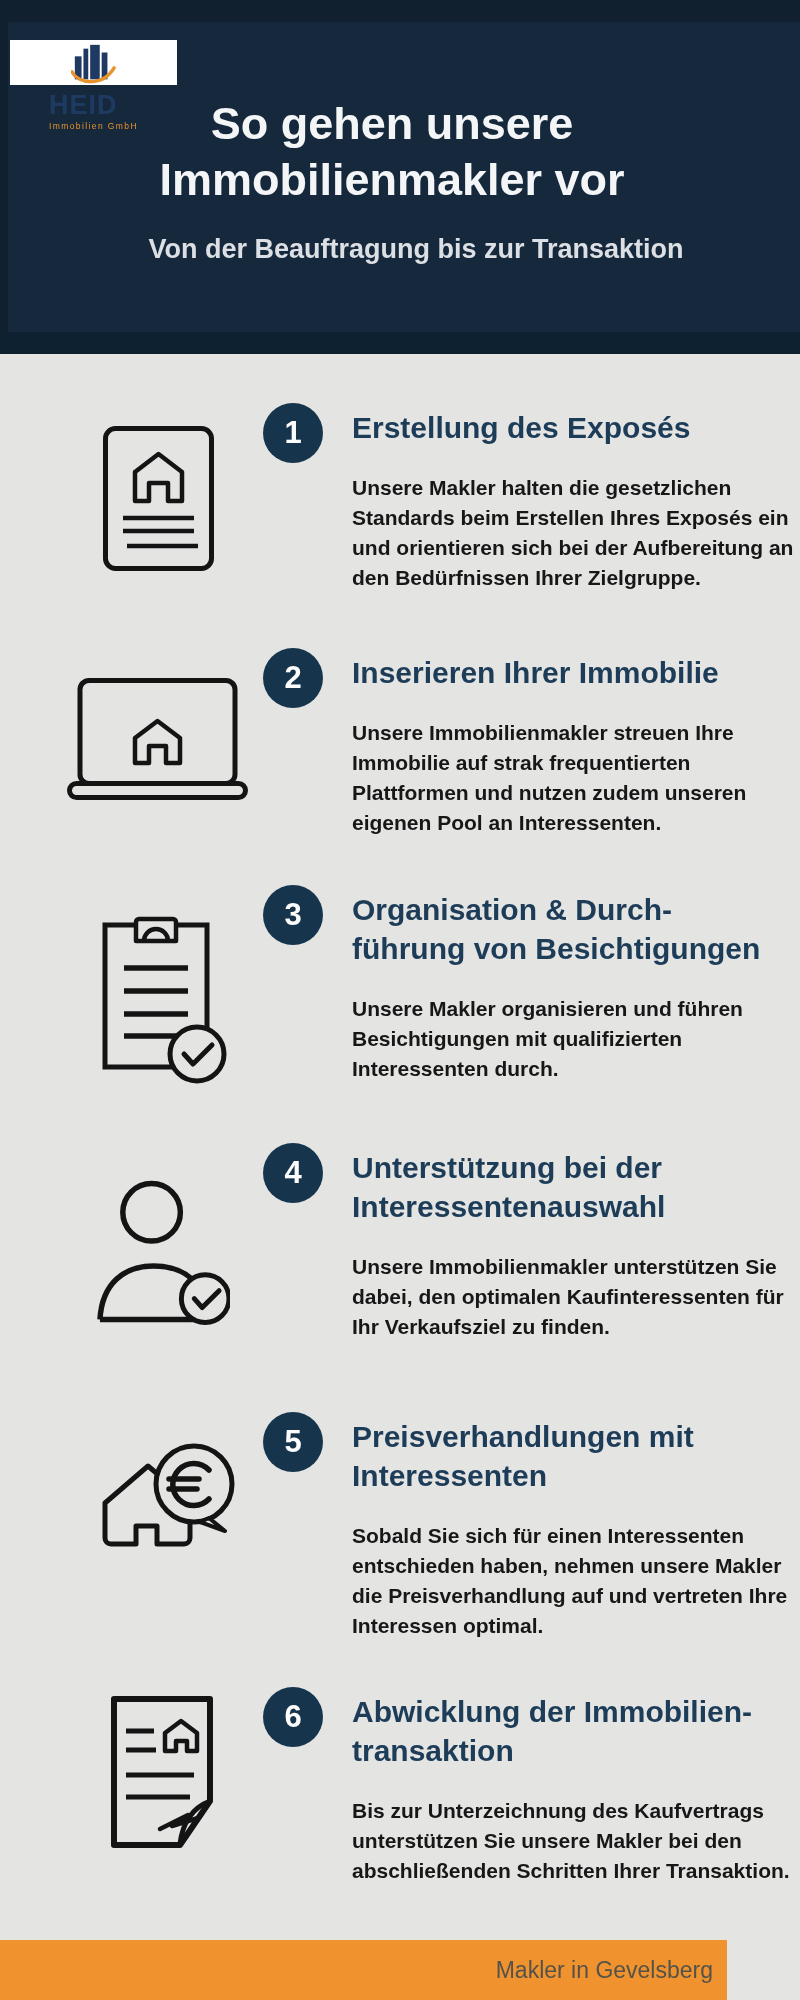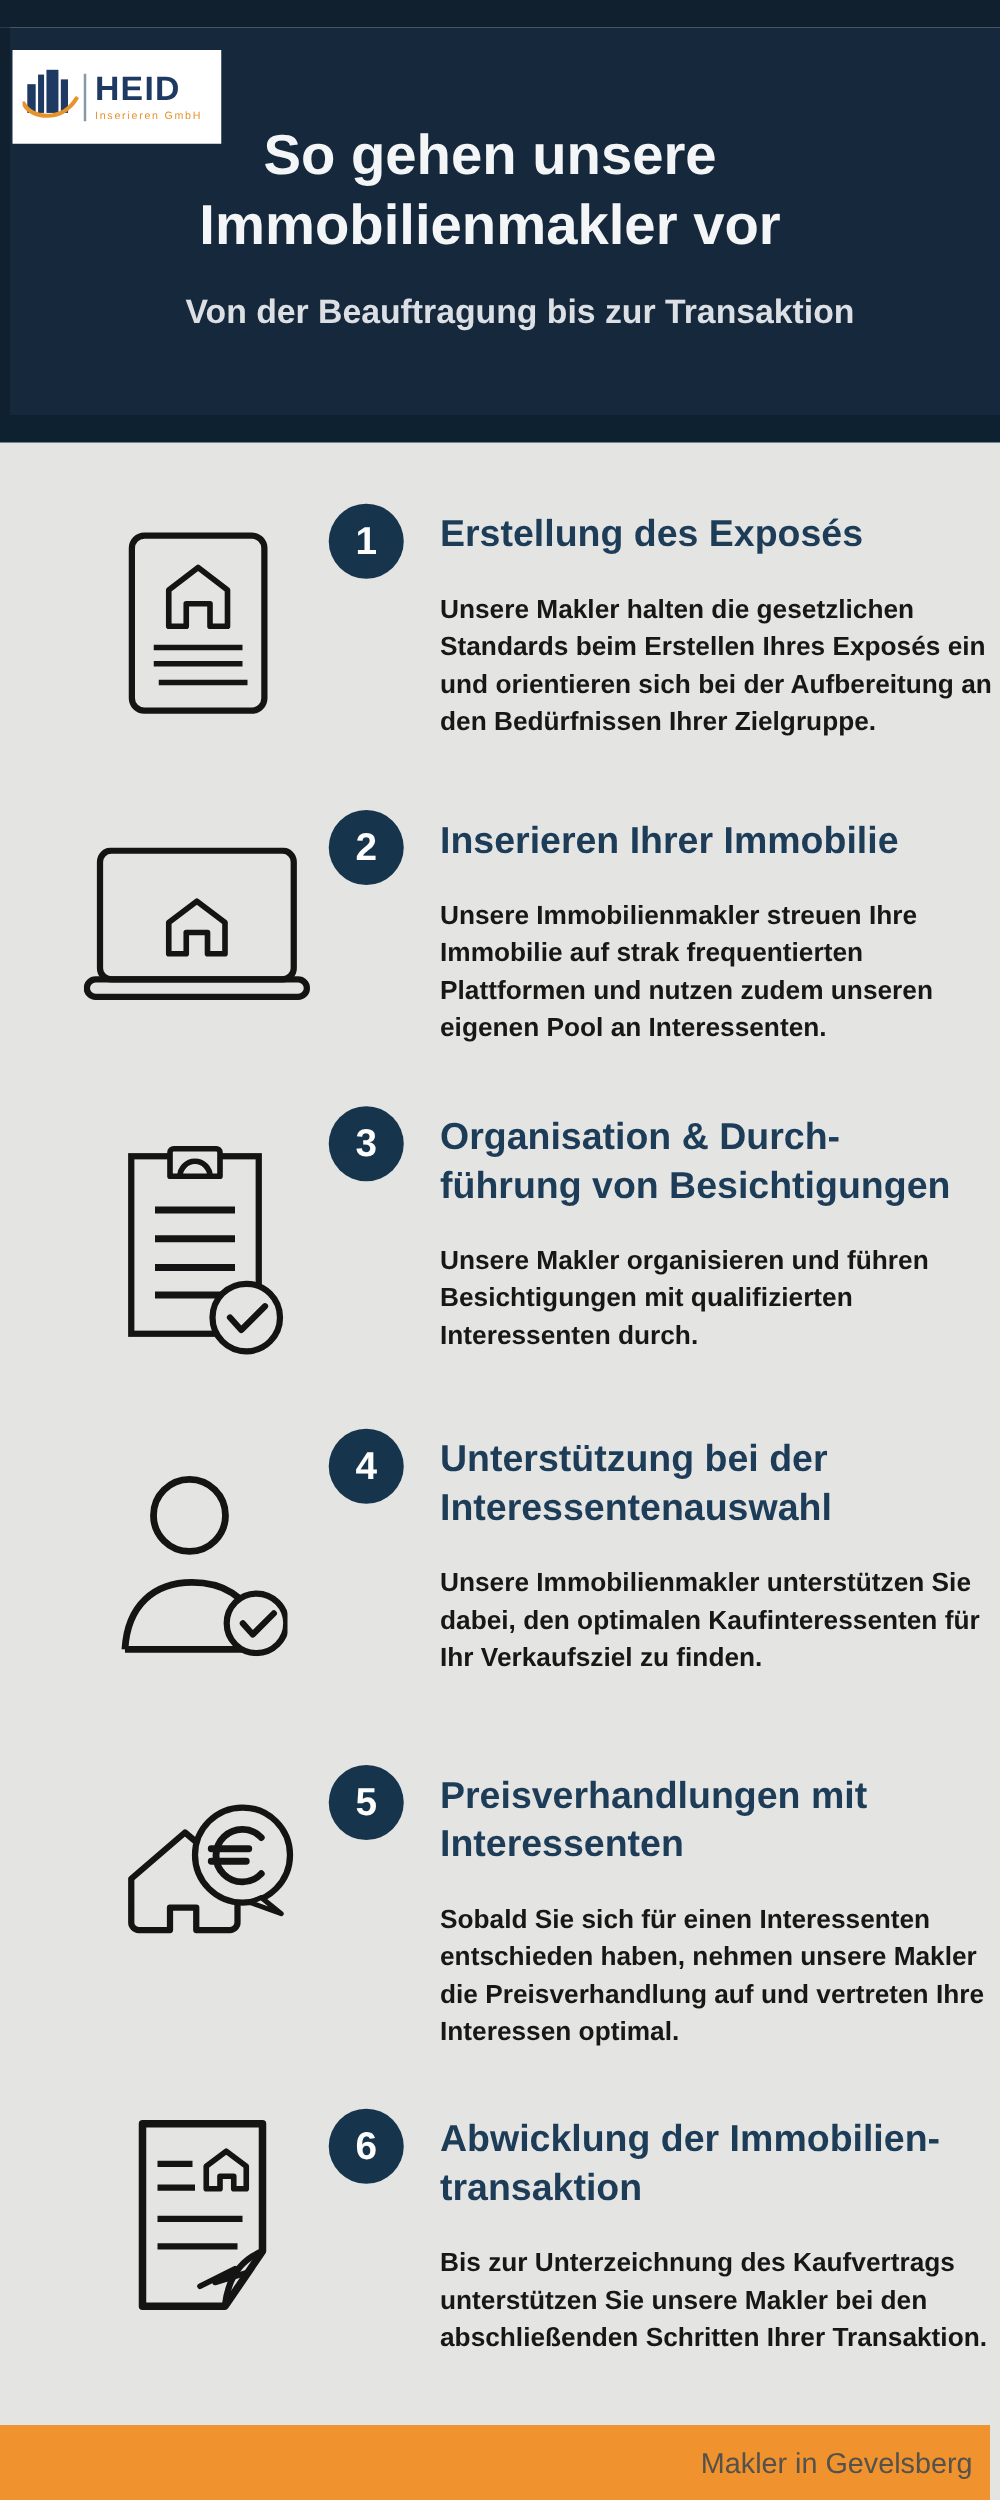--- a/index.html
+++ b/index.html
@@ -5,22 +5,22 @@
   html,body{margin:0;padding:0;}
   body{font-family:"Liberation Sans","DejaVu Sans",sans-serif;}
   .page{position:relative;width:800px;height:2000px;background:#e4e4e3;overflow:hidden;}
 
   
   .top-strip{position:absolute;left:0;top:0;width:800px;height:22px;background:#11202e;}
   .header{position:absolute;left:0;top:22px;width:800px;height:310px;background:#16293c;}
   .header-left-edge{position:absolute;left:0;top:22px;width:8px;height:310px;background:#11202e;}
   .header-band{position:absolute;left:0;top:332px;width:800px;height:22px;background:#0e2130;}
 
-  .logo-box{position:absolute;left:10px;top:40px;width:167px;height:75px;background:#ffffff;
-    display:flex;align-items:center;padding:0 8px;box-sizing:border-box;}
+  .logo-box{position:absolute;left:10px;top:40px;width:167px;height:45px;background:#ffffff;
+    display:flex;align-items:center;padding:0 8px;box-sizing:border-box;flex-direction:column;}
   .logo-art{flex:0 0 auto;}
   .logo-divider{width:2px;height:38px;background:#8a97a5;margin:0 7px 0 3px;}
   .logo-text{display:flex;flex-direction:column;line-height:1;}
   .logo-name{font-size:27px;font-weight:700;color:#1e3a63;letter-spacing:1px;}
   .logo-sub{font-size:8.5px;color:#e8922c;letter-spacing:1.4px;margin-top:3px;white-space:nowrap;}
 
   .title{position:absolute;left:0;top:96px;width:784px;text-align:center;margin:0;
     font-size:45px;line-height:56px;font-weight:700;color:#f4f5f6;white-space:pre-line;}
   .subtitle{position:absolute;left:16px;top:234px;width:800px;text-align:center;margin:0;
     font-size:27px;font-weight:700;color:#dce0e4;}
@@ -37,21 +37,21 @@
   .icon svg{display:block;width:100%;height:100%;}
 
   .step-1{top:403px;} .step-1 .icon{left:102px;top:22px;width:113px;height:147px;}
   .step-2{top:648px;} .step-2 .icon{left:67px; top:30px;width:181px;height:122px;}
   .step-3{top:885px;} .step-3 .icon{left:100px;top:30px;width:130px;height:170px;}
   .step-4{top:1143px;}.step-4 .icon{left:96px; top:37px;width:134px;height:145px;}
   .step-5{top:1412px;}.step-5 .icon{left:95px; top:30px;width:142px;height:118px;}
   .step-6{top:1687px;}.step-6 .icon{left:110px;top:8px; width:115px;height:155px;}
 
   
-  .footer{position:absolute;left:0;top:1940px;width:792px;height:60px;background:#f0922d;
+  .footer{position:absolute;left:0;top:1940px;width:727px;height:60px;background:#f0922d;
     display:flex;align-items:center;justify-content:flex-end;padding-right:14px;box-sizing:border-box;}
   .footer-label{font-size:23px;color:#54524a;}
 </style>
 </head>
 <body>
 
 <div class="page">
 
   <div class="top-strip"></div>
   <div class="header"></div>
@@ -64,21 +64,21 @@
         <rect x="4" y="17" width="7" height="24" fill="#1e3a63"></rect>
         <rect x="13" y="9" width="5" height="32" fill="#1e3a63"></rect>
         <rect x="20" y="5" width="10" height="36" fill="#1e3a63"></rect>
         <rect x="32" y="13" width="6" height="28" fill="#1e3a63"></rect>
         <path d="M1 33 C7 46 33 49 45 29" fill="none" stroke="#e8922c" stroke-width="3.5" stroke-linecap="round"></path>
       </svg>
     </span>
     <span class="logo-divider"></span>
     <span class="logo-text">
       <span class="logo-name">HEID</span>
-      <span class="logo-sub">Inserieren GmbH</span>
+      <span class="logo-sub">Immobilien GmbH</span>
     </span>
   </div>
 
   <h1 class="title">So gehen unsere
 Immobilienmakler vor</h1>
   <p class="subtitle">Von der Beauftragung bis zur Transaktion</p>
 
   <div id="steps-root">
   <div class="step step-1">
     <span class="icon">

